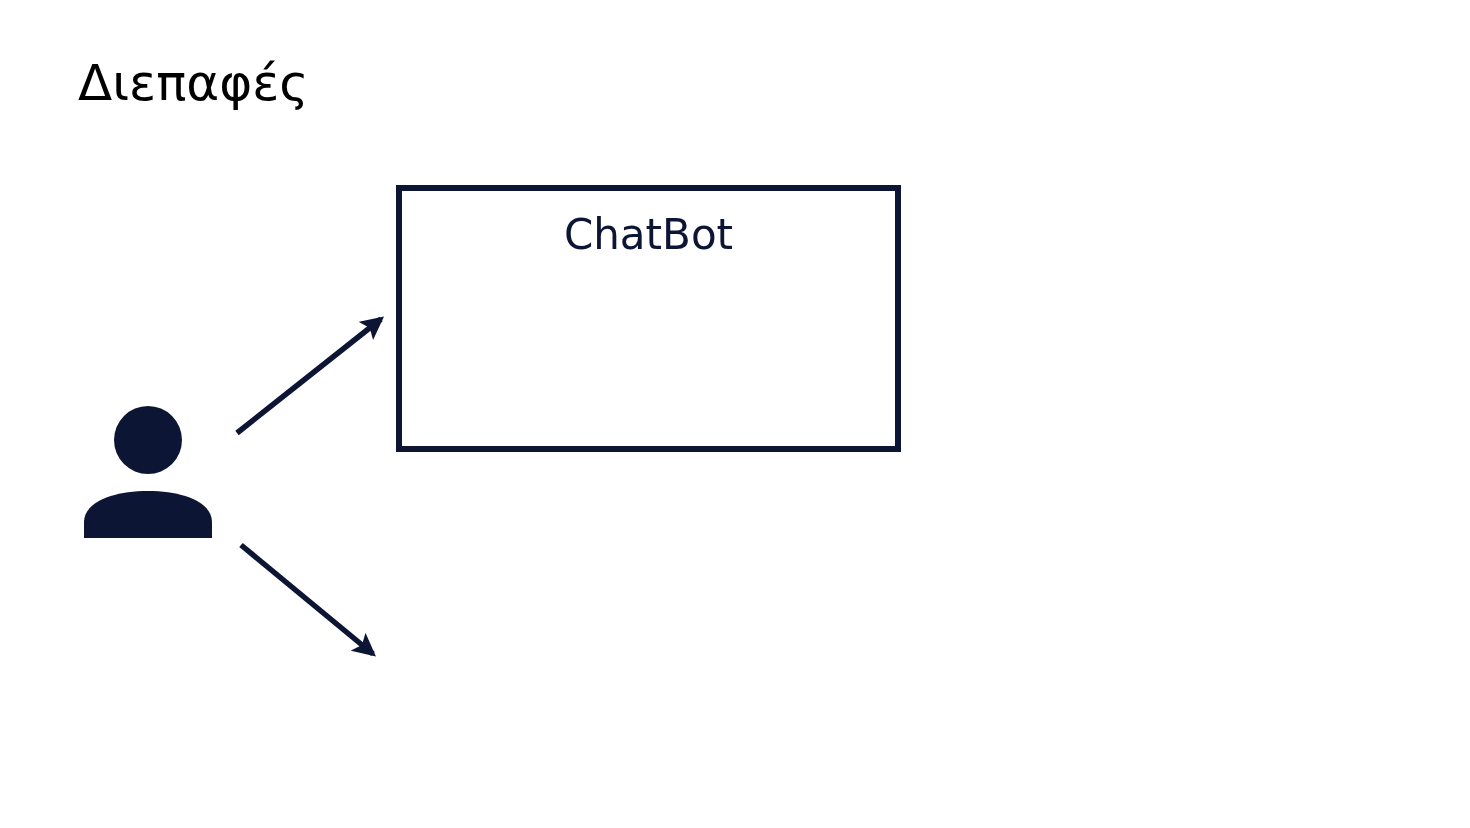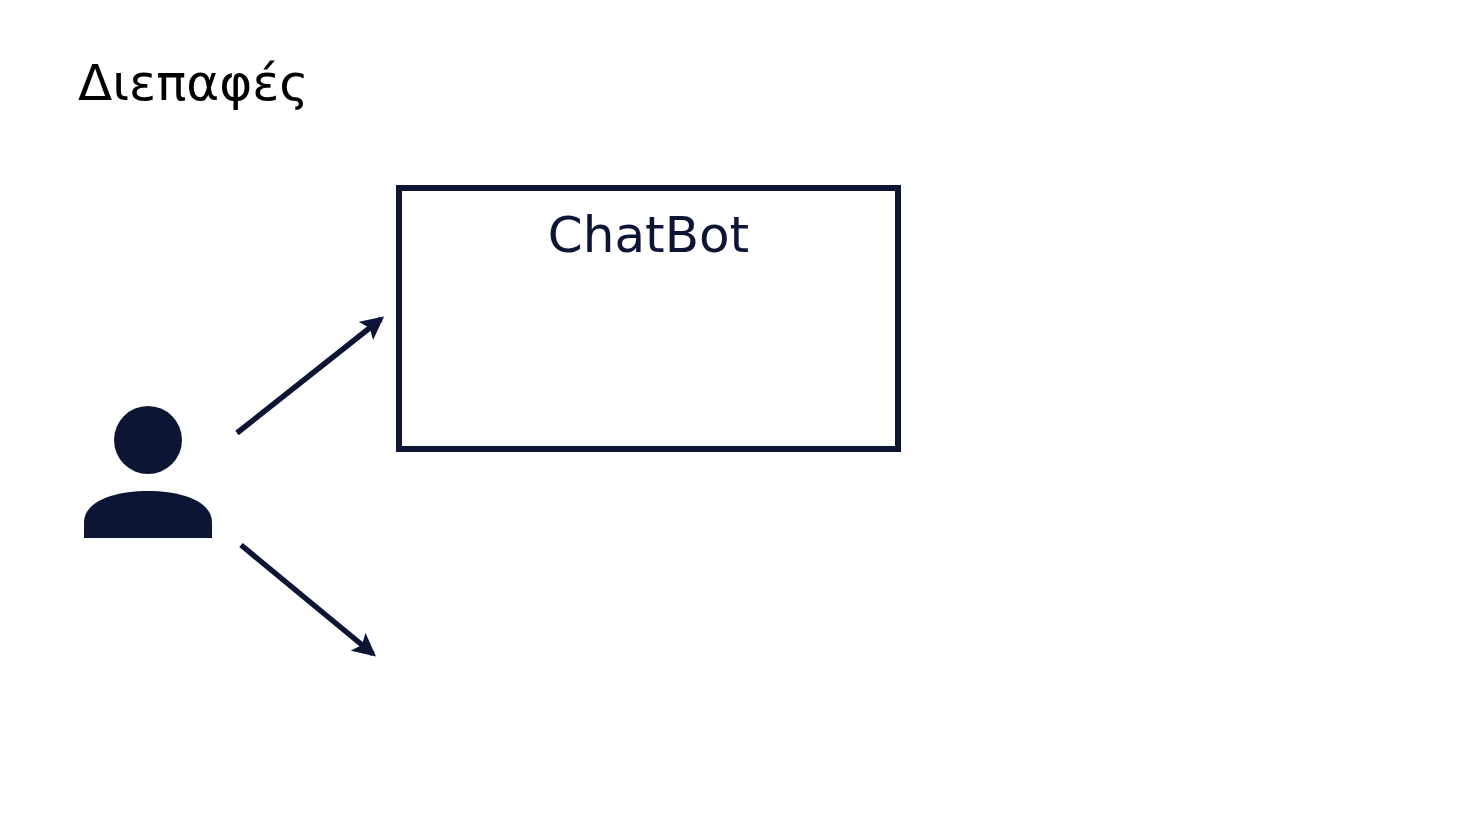--- a/index.html
+++ b/index.html
@@ -49,21 +49,21 @@
     border: 6px solid #0d1535;
     background: #ffffff;
   }
   #chatbot-label {
     position: absolute;
     left: 0;
     right: 0;
     top: 14px;
     text-align: center;
     font-family: "DejaVu Sans", sans-serif;
-    font-size: 50px;
+    font-size: 42px;
     line-height: 60px;
     font-weight: 400;
     color: #0d1535;
     white-space: nowrap;
   }
 
   
   #person-icon {
     position: absolute;
     left: 80px;

